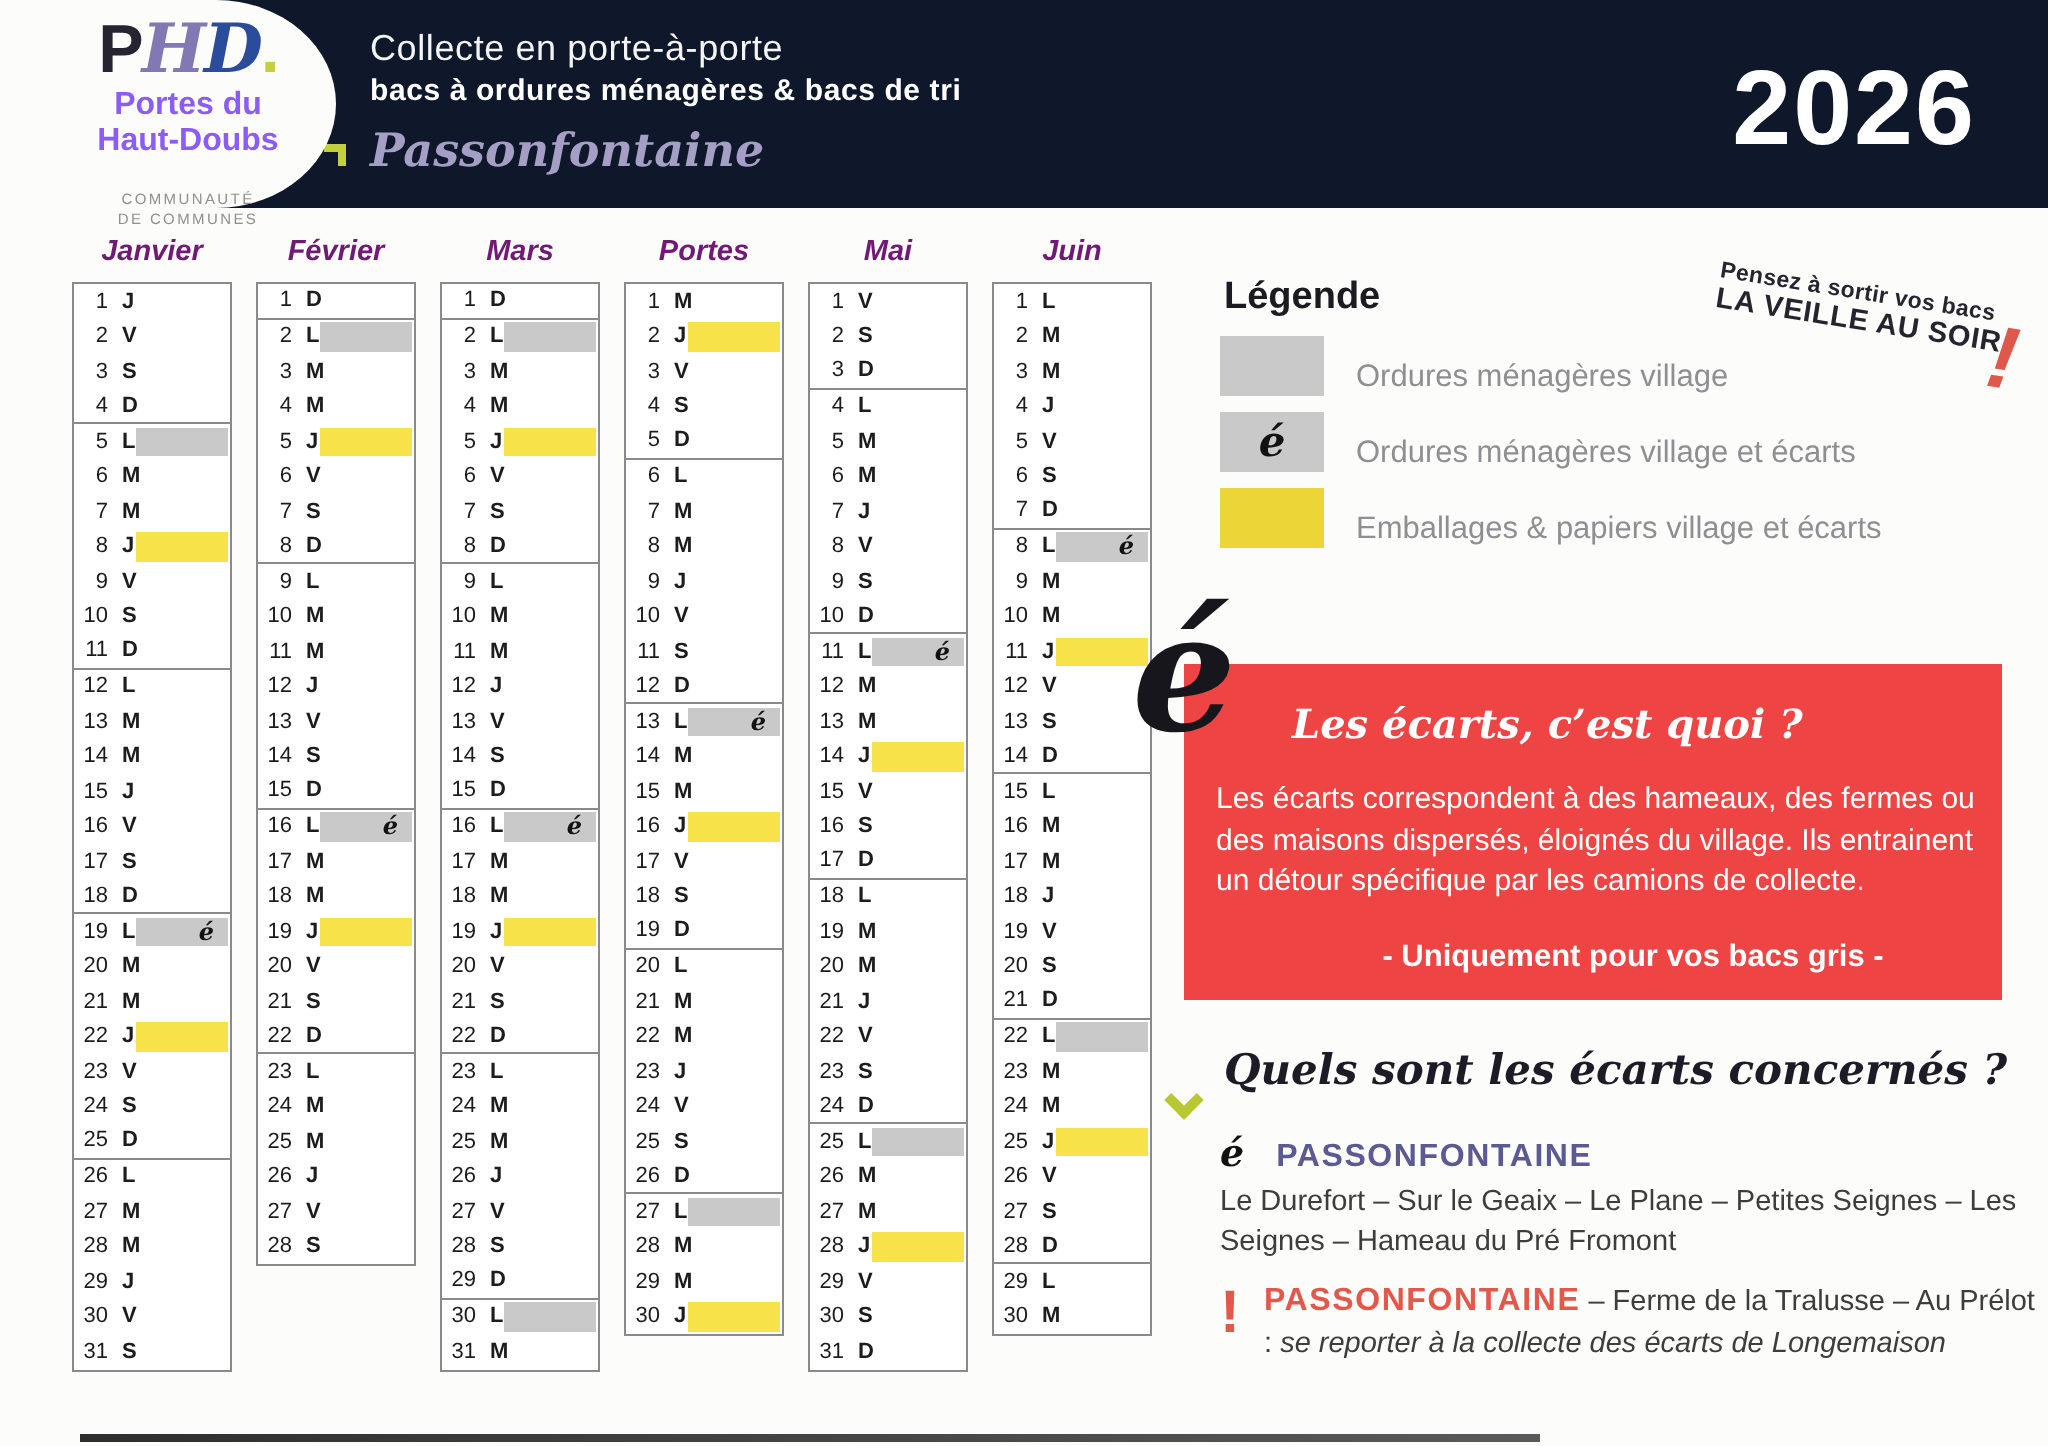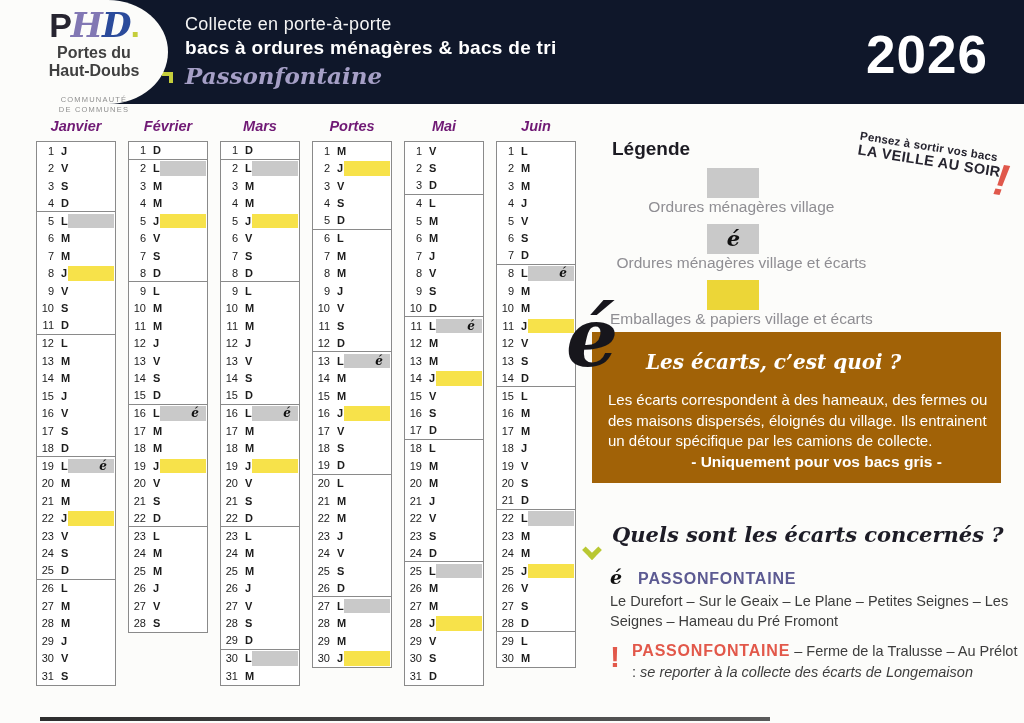--- a/index.html
+++ b/index.html
@@ -21,25 +21,25 @@
     background:#fcfcfa;
     border-top-right-radius:90px 78px;
     border-bottom-right-radius:90px 78px;
   }
   .logo-inner { position:absolute; left:34px; top:8px; width:120px; text-align:center; }
   .logo-mark { font-size:34px; font-weight:bold; line-height:1; letter-spacing:-1px; }
   .logo-p { color:#262430; font-family:"Liberation Sans",sans-serif; }
   .logo-h { color:#8278b4; font-family:"DejaVu Serif",serif; font-style:italic; }
   .logo-d { color:#2b4b9b; font-family:"DejaVu Serif",serif; font-style:italic; }
   .logo-dot { color:#c5ce3c; }
-  .logo-name { font-size:16px; font-weight:bold; color:#404040; line-height:1.1; margin-top:2px; }
+  .logo-name { font-size:16px; font-weight:bold; color:#8b5cf6; line-height:1.1; margin-top:2px; }
   .logo-sub { font-size:7.5px; letter-spacing:1.2px; color:#8f8f8f; margin-top:16px; line-height:1.35; }
   .header-titles { position:absolute; left:185px; top:14px; }
   .header-line1 { color:#f4f4f4; font-size:18px; font-weight:400; letter-spacing:.3px; }
-  .header-line2 { color:#ffffff; font-size:19px; font-weight:bold; letter-spacing:.3px; margin-top:2px; }
+  .header-line2 { color:#ffffff; font-size:15px; font-weight:bold; letter-spacing:.3px; margin-top:2px; }
   .commune-row { position:absolute; left:162px; top:62px; display:flex; align-items:flex-start; }
   .corner-icon { width:11px; height:11px; margin-top:10px; margin-right:12px;
     border-left:4px solid #c5ce3c; border-bottom:4px solid #c5ce3c; transform:rotate(180deg); }
   .commune-name { font-family:"DejaVu Serif",serif; font-style:italic; font-weight:bold;
     font-size:23px; color:#a59fc6; }
   .year { position:absolute; right:36px; top:24px; color:#ffffff; font-size:53px;
     font-weight:bold; letter-spacing:1px; }
   
   .months { position:absolute; left:36px; top:118px; display:flex; }
   .month { width:80px; margin-right:12px; }
@@ -52,37 +52,37 @@
   .day-letter { margin-left:7px; font-weight:bold; color:#1c1c1c; width:10px; z-index:1; }
   .day-bar { position:absolute; left:31px; right:1px; top:1.5px; bottom:1.5px;
     text-align:right; }
   .day-bar.g { background:#c9c9c9; }
   .day-bar.y { background:#f7e24a; }
   .day-bar .ecart-mark { font-family:"DejaVu Serif",serif; font-style:italic; font-weight:bold;
     font-size:12px; color:#111; padding-right:7px; line-height:14px; display:inline-block; }
   
   .legend-title { position:absolute; left:612px; top:138px; font-size:19px; font-weight:bold; color:#1c1b22; }
   .legend-list { position:absolute; left:610px; top:168px; display:flex; flex-direction:column; gap:8px; }
-  .legend-row { display:flex; align-items:center;flex-direction:column; }
+  .legend-row { display:flex; align-items:flex-end; }
   .legend-swatch { width:52px; height:30px; margin-right:16px; text-align:center;
     font-family:"DejaVu Serif",serif; font-style:italic; font-weight:bold; font-size:21px;
     color:#111; line-height:30px; }
   .sw-gray { background:#c9c9c9; }
   .sw-yellow { background:#ecd637; }
   .legend-label { font-size:15.5px; color:#8f8e93; }
   
   .reminder { position:absolute; left:858px; top:142px; width:160px; transform:rotate(9deg);
     color:#26242f; }
   .reminder-line1 { font-size:11.5px; font-weight:bold; letter-spacing:.2px; }
   .reminder-line2 { font-size:14.5px; font-weight:bold; letter-spacing:.4px; }
   .reminder-bang { position:absolute; left:994px; top:155px; color:#e0584b; font-size:44px;
     font-weight:bold; font-style:italic; transform:rotate(9deg); }
   
-  .ecarts-box { position:absolute; left:592px; top:332px; width:409px; height:151px;
-    background:#a16207; }
+  .ecarts-box { position:absolute; left:592px; top:332px; width:409px; height:168px;
+    background:#ef4444; }
   .big-e { position:absolute; left:566px; top:296px; font-family:"DejaVu Serif",serif;
     font-style:italic; font-weight:bold; font-size:82px; color:#17161c; line-height:1; }
   .ecarts-title { position:absolute; left:54px; top:18px; font-family:"DejaVu Serif",serif;
     font-style:italic; font-weight:bold; font-size:20px; color:#ffffff; }
   .ecarts-body { position:absolute; left:16px; top:58px; width:380px; font-size:15px;
     color:#ffffff; line-height:1.38; }
   .ecarts-footer { position:absolute; left:0; right:0; bottom:12px; text-align:center;
     font-size:15.5px; font-weight:bold; color:#ffffff;padding-left:40px; }
   
   .concerned-title { position:absolute; left:612px; top:522px; font-family:"DejaVu Serif",serif;

